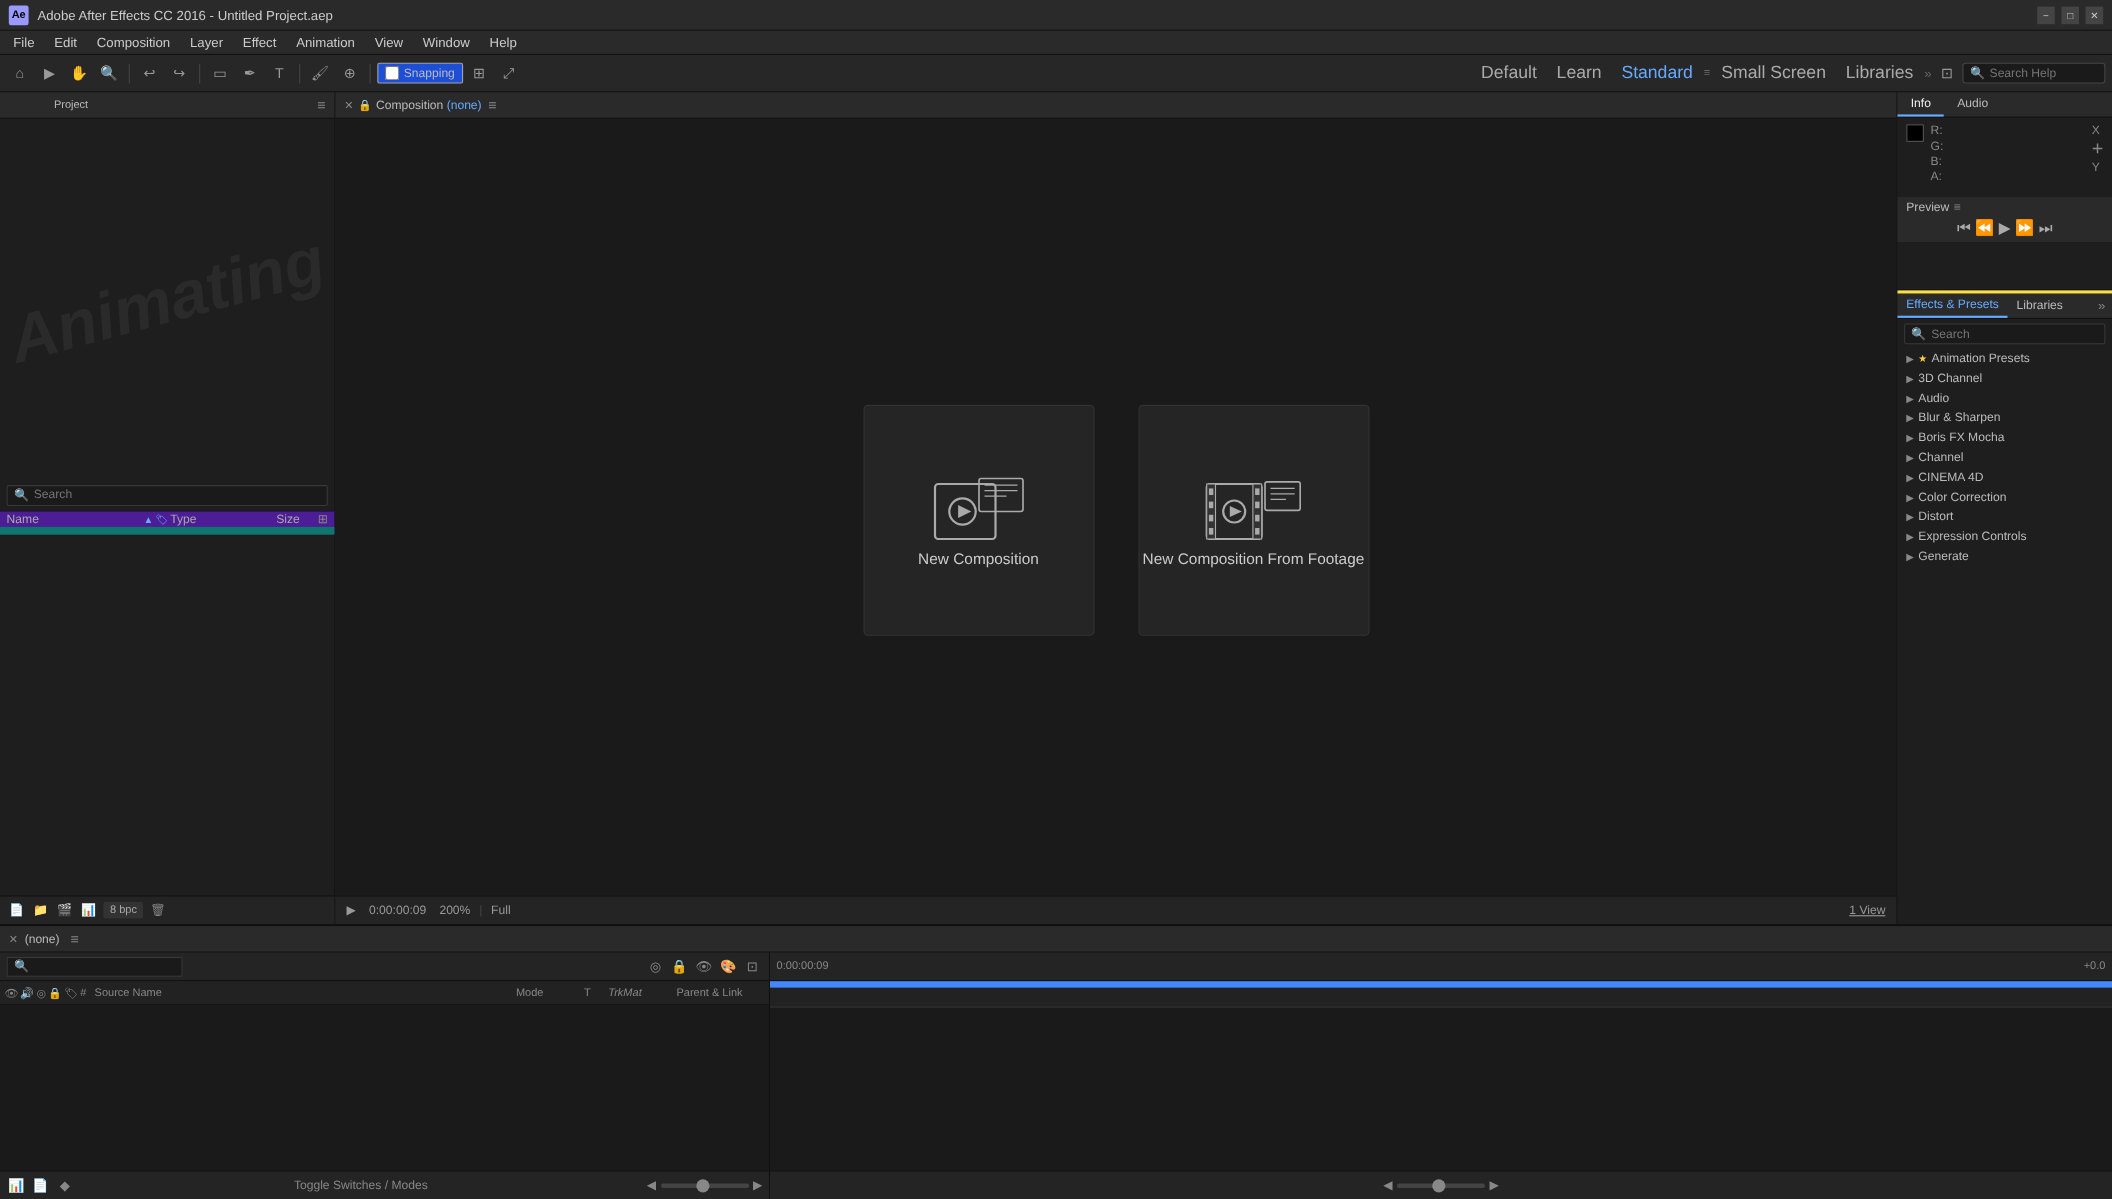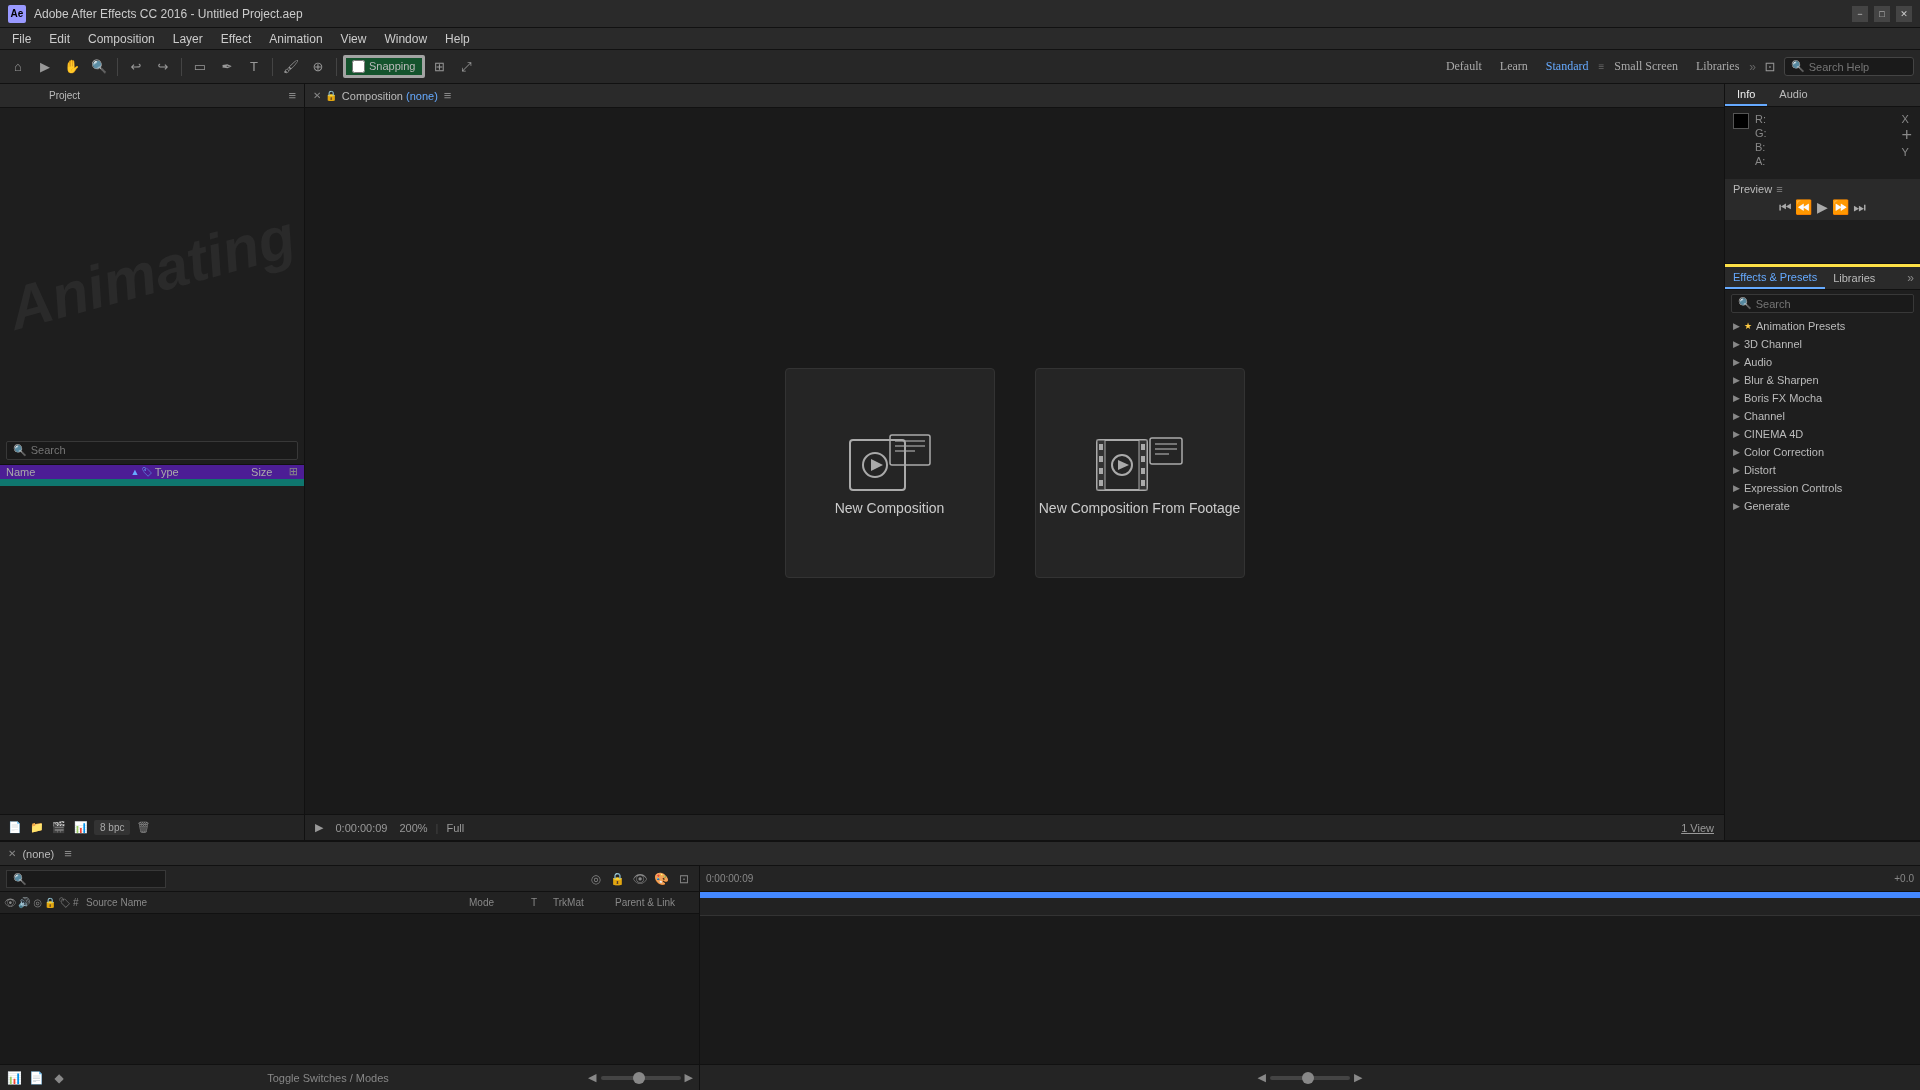--- a/index.html
+++ b/index.html
@@ -105,25 +105,24 @@
       margin: 0 3px;
     }
     .tb-workspace {
       display: flex;
       align-items: center;
       gap: 2px;
       margin-left: auto;
     }
     .ws-btn {
       padding: 2px 8px;
-      font-size: 12px;
+      font-size: 16px;
       color: #aaa;
       cursor: pointer;
       border-radius: 2px;
-      font-family: Liberation Serif, serif;
     }
     .ws-btn.active { color: #66aaff; }
     .search-help {
       display: flex;
       align-items: center;
       background: #1a1a1a;
       border: 1px solid #444;
       border-radius: 3px;
       padding: 2px 6px;
       gap: 4px;
@@ -527,21 +526,21 @@
       padding: 0 4px;
       border-bottom: 1px solid #111;
       gap: 2px;
       font-size: 10px;
       color: #888;
     }
     .tl-col-icons { display: flex; gap: 2px; width: 80px; }
     .tl-col-src { flex: 1; }
     .tl-col-mode { width: 60px; }
     .tl-col-t { width: 20px; }
-    .tl-col-trkmat { width: 60px; }
+    .tl-col-trkmat { width: 60px; font-style: italic; }
     .tl-col-parent { width: 80px; }
     .tl-layers { flex: 1; background: #1a1a1a; }
     .tl-bottom {
       height: 26px;
       background: #242424;
       display: flex;
       align-items: center;
       padding: 0 6px;
       gap: 4px;
       border-top: 1px solid #111;
@@ -645,21 +644,21 @@
   <button class="tb-btn">↩</button>
   <button class="tb-btn">↪</button>
   <div class="tb-sep"></div>
   <button class="tb-btn">▭</button>
   <button class="tb-btn">✒</button>
   <button class="tb-btn">T</button>
   <div class="tb-sep"></div>
   <button class="tb-btn">🖌</button>
   <button class="tb-btn">⊕</button>
   <div class="tb-sep"></div>
-  <div style="display:flex;align-items:flex-start;gap:4px;background:#14532d;border:3px solid #a3a3a3;padding:2px 6px;border-radius:2px;">
+  <div style="display:flex;align-items:flex-end;gap:4px;background:#1d4ed8;border:1px solid #a3a3a3;padding:2px 6px;border-radius:2px;">
     <input type="checkbox" style="cursor: pointer;">
     <span style="font-size:11px;color:#bbb;">Snapping</span>
   </div>
   <button class="tb-btn">⊞</button>
   <button class="tb-btn">⤢</button>
   <div class="tb-workspace">
     <span class="ws-btn">Default</span>
     <span class="ws-btn">Learn</span>
     <span class="ws-btn active">Standard</span>
     <span style="color:#666;font-size:10px;">≡</span>

